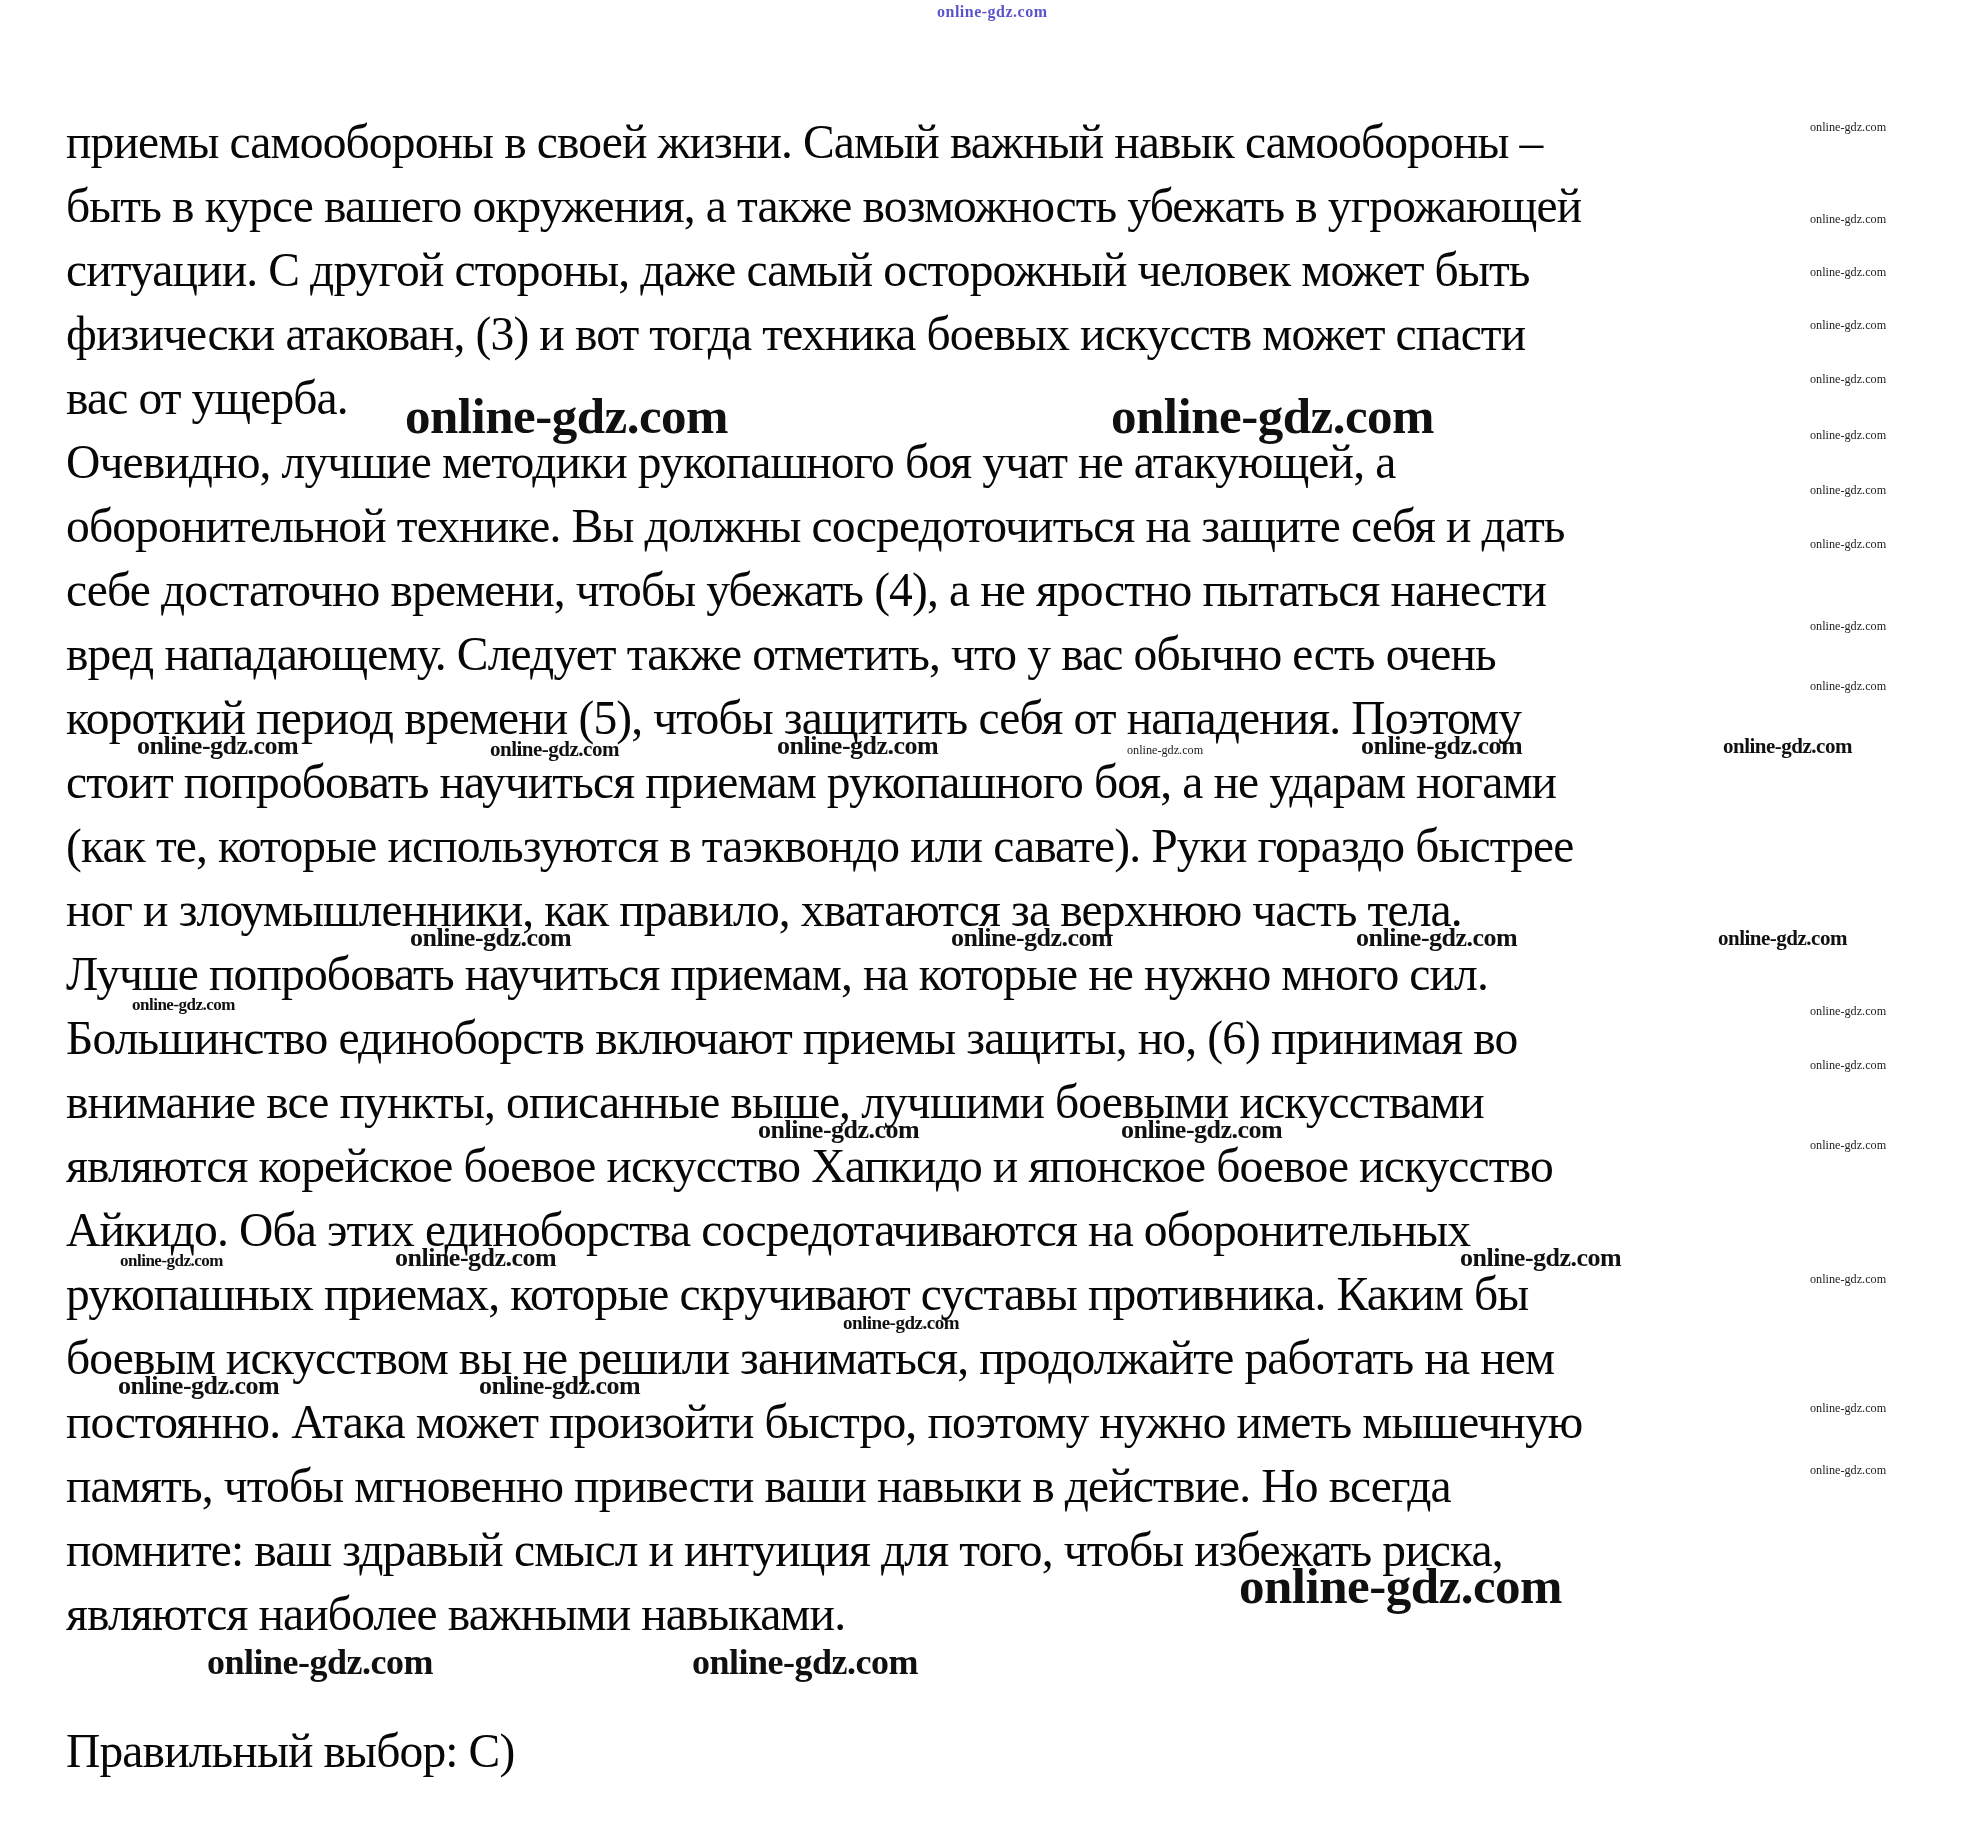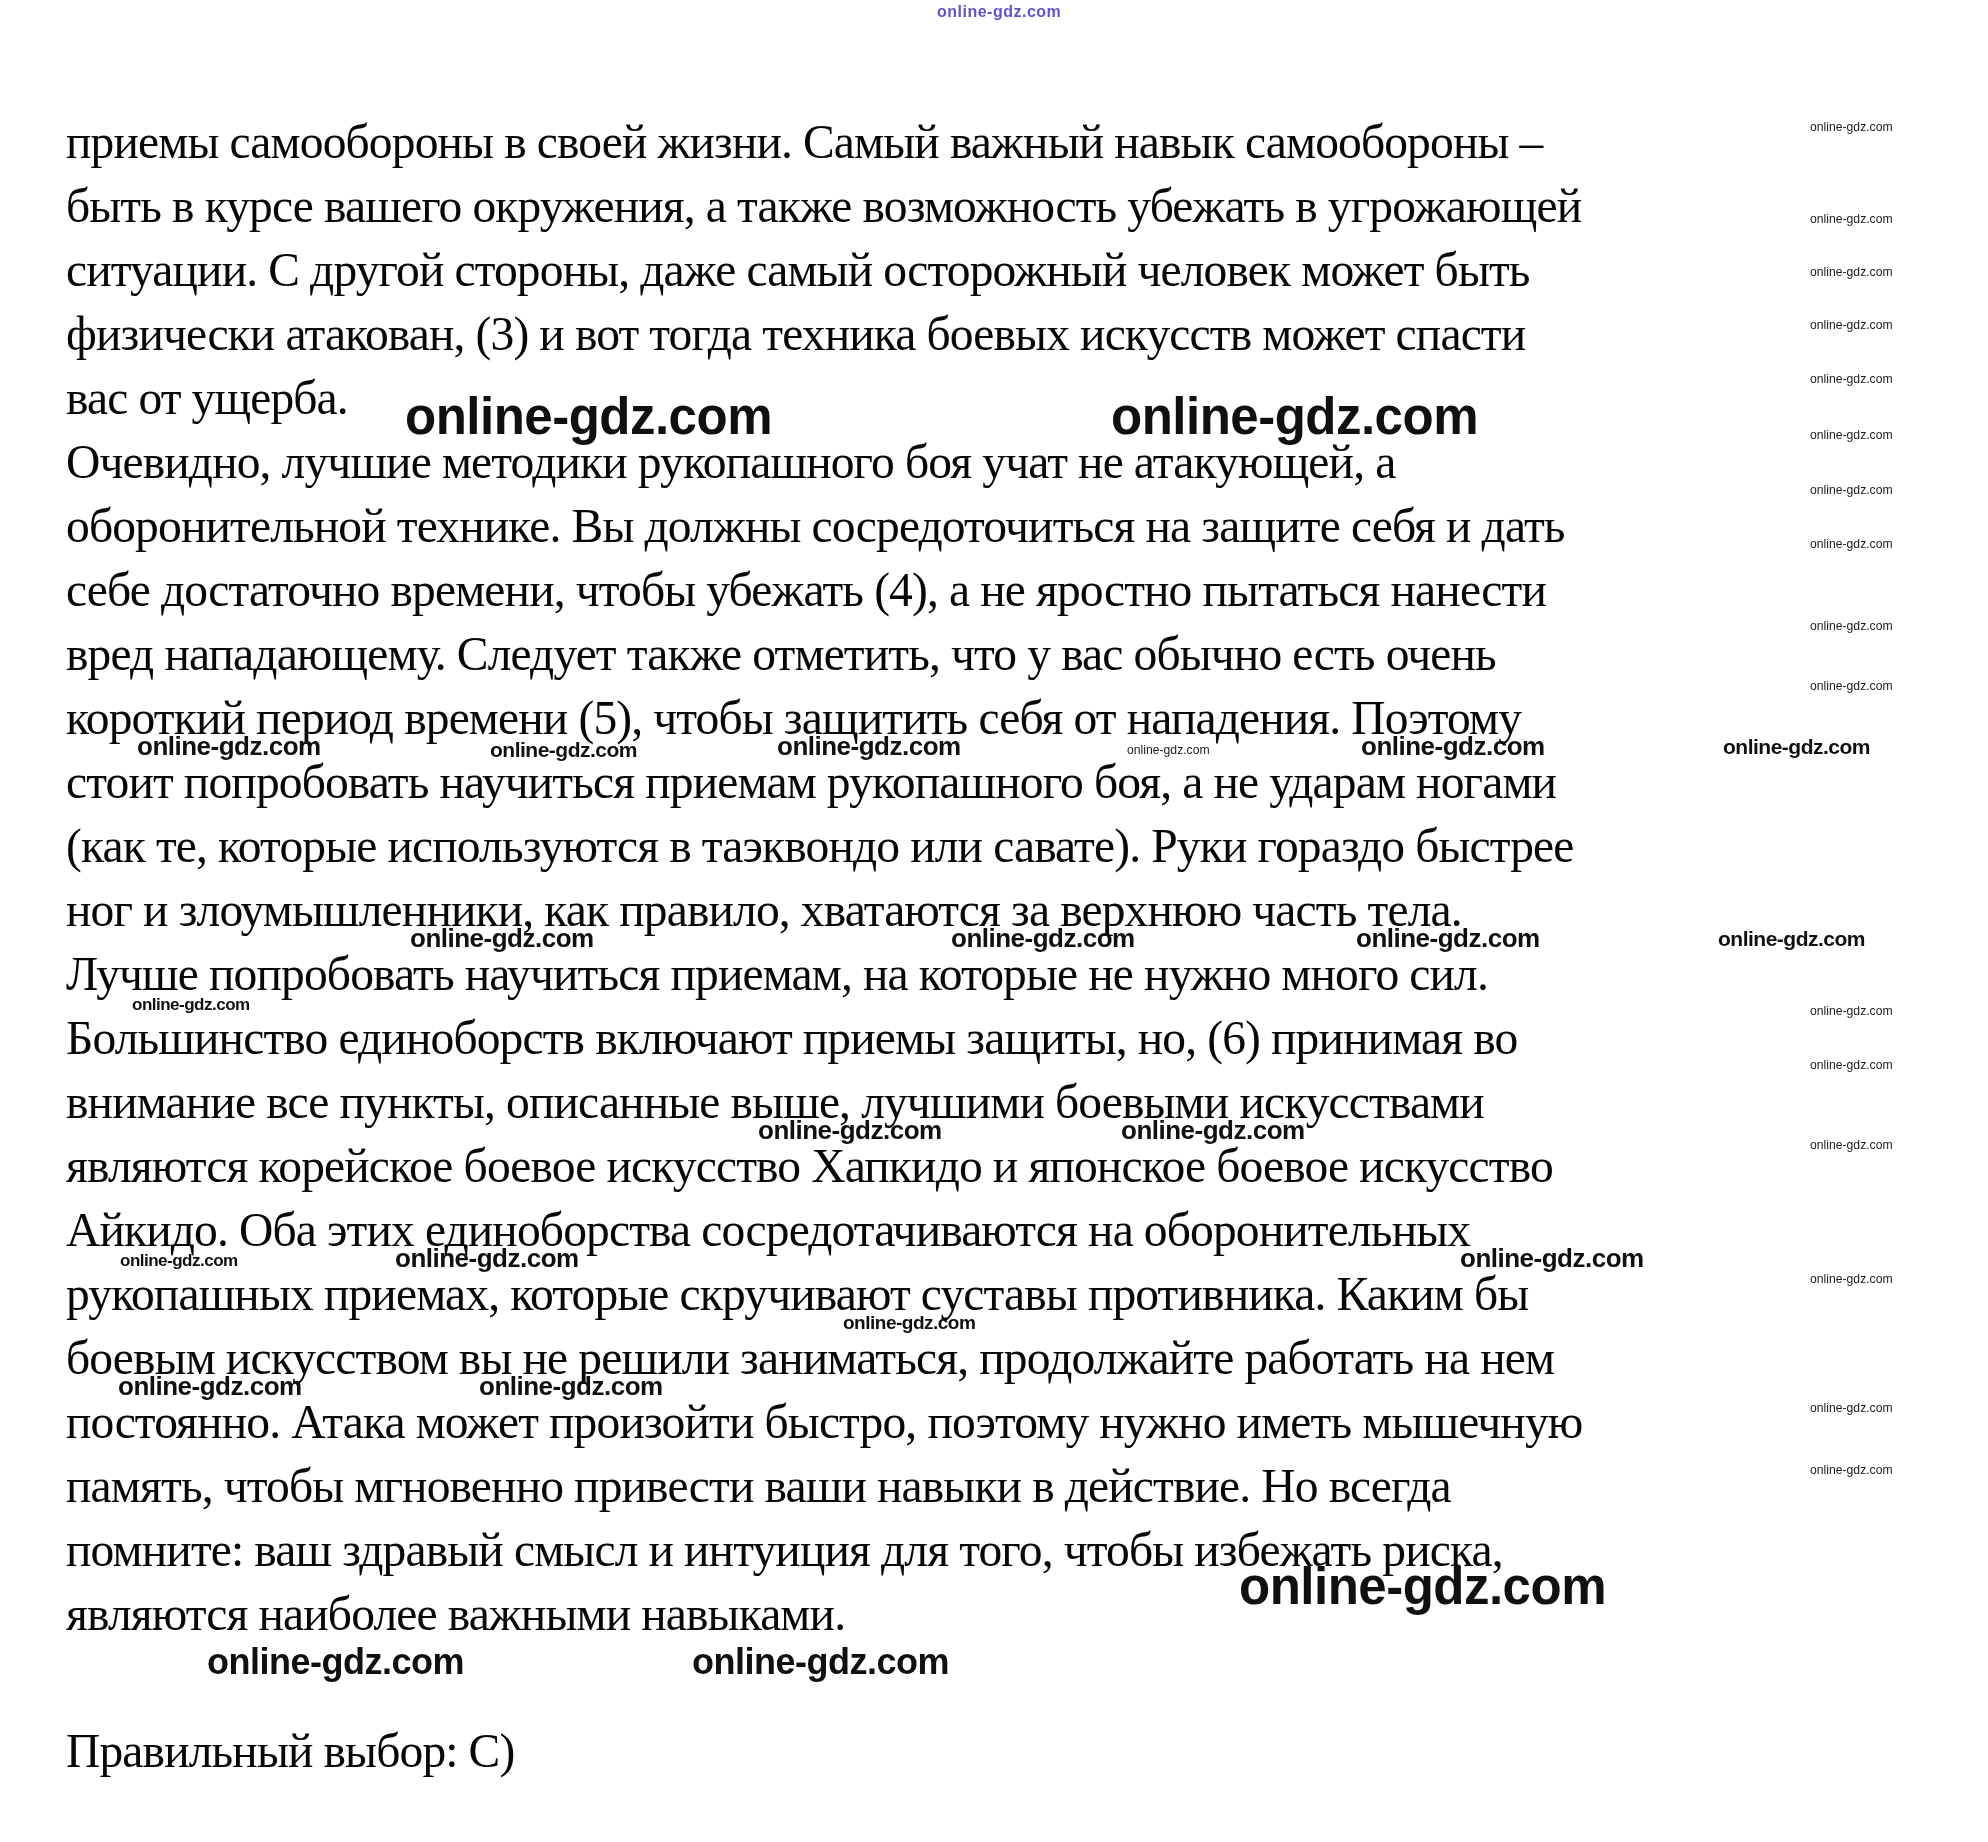--- a/index.html
+++ b/index.html
@@ -25,21 +25,21 @@
     font-size: 49px;
     white-space: nowrap;
     letter-spacing: -0.9px;
     transform: scaleX(0.97);
     transform-origin: left center;
   }
   .spacer { height: 73px; }
   
   .wm {
     position: absolute;
-    font-family: Liberation Sans, sans-serif;
+    font-family: Liberation Serif, serif;
     color: #101010;
     white-space: nowrap;
     z-index: 2;
     line-height: 1;
     letter-spacing: -0.5px;
     text-align: center;
   }
   .wm-big   { font-size: 51px; font-weight: 700; }
   .wm-med   { font-size: 26px; font-weight: 700; }
   .wm-med2  { font-size: 21px; font-weight: 700; }

